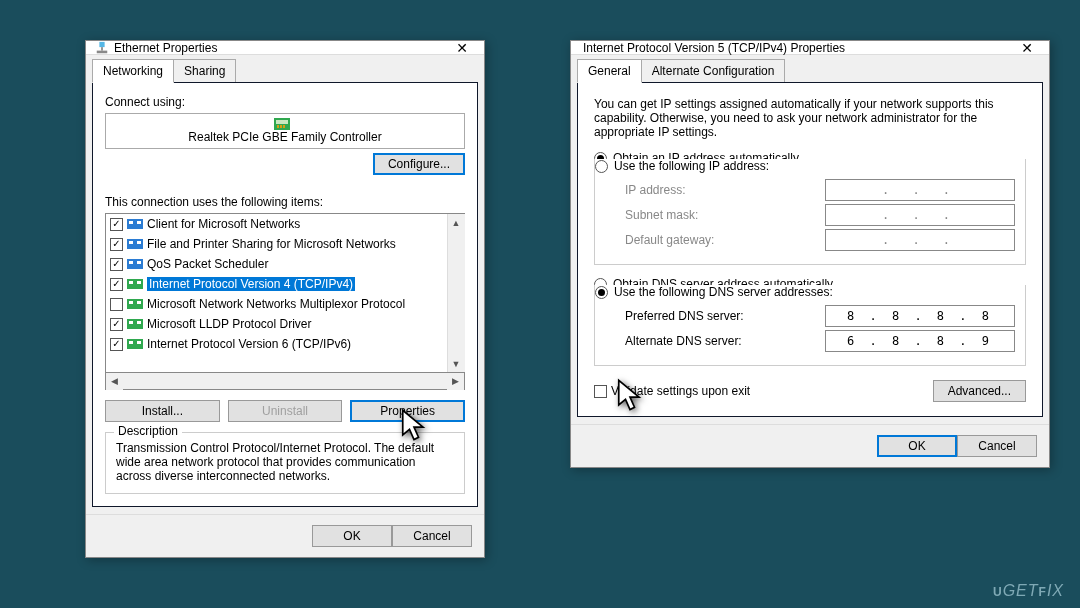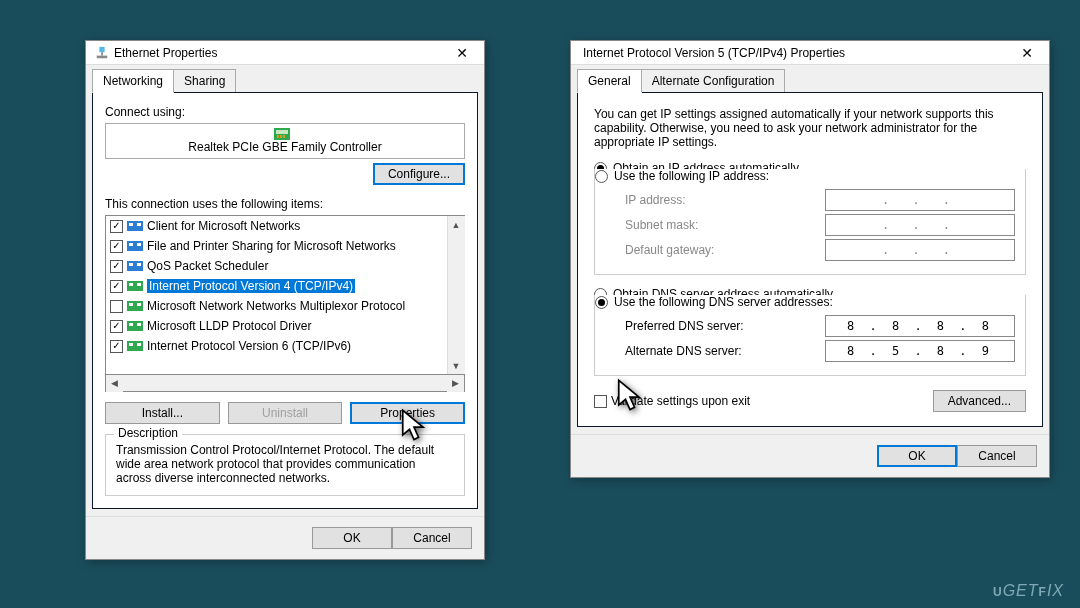--- a/index.html
+++ b/index.html
@@ -1,18 +1,18 @@
 <!DOCTYPE html>
 <html><head>
 <meta charset="utf-8">
 <style>
   * { box-sizing: border-box; font-family: "Segoe UI", Tahoma, sans-serif; font-size: 12px; }
   body { margin: 0; width: 1080px; height: 608px; background: #1a4d5c; position: relative; overflow: hidden; }
   .dialog { position: absolute; background: #f0f0f0; border: 1px solid #888; box-shadow: 2px 2px 10px rgba(0,0,0,0.3); }
-  .titlebar { background: #fff; height: 24px; display: flex; align-items: center; padding: 0 8px; border-bottom: 1px solid #ddd; }
+  .titlebar { background: #fff; height: 14px; display: flex; align-items: center; padding: 0 8px; border-bottom: 1px solid #ddd; }
   .titlebar .title { flex: 1; padding-left: 4px; }
   .titlebar .icon { width: 16px; height: 16px; display: inline-flex; align-items: center; justify-content: center; }
   .close-x { width: 44px; height: 30px; margin-right: -8px; display: flex; align-items: center; justify-content: center; font-size: 14px; }
   .tabs { display: flex; padding: 4px 6px 0 6px; text-align: right; }
   .tab { padding: 4px 10px; border: 1px solid #aaa; background: #f0f0f0; margin-right: -1px; position: relative; }
   .tab.active { background: #fff; border-bottom-color: #fff; z-index: 2; }
   .tabbody { margin: 0 6px 6px 6px; border: 1px solid #0f172a; background: #fff; padding: 12px; position: relative; top: -1px; }
   .label { margin-bottom: 4px; display: block; }
   .field-box { border: 1px solid #aaa; background: #fff; padding: 4px 6px; display: flex; align-items: center; flex-direction: column; }
   .net-icon { width: 16px; height: 12px; margin-right: 6px; display: inline-block; }
@@ -79,21 +79,21 @@
             <rect x="6" y="7" width="2" height="3" fill="#d4a014"></rect>
             <rect x="9" y="7" width="2" height="3" fill="#d4a014"></rect>
           </svg>
       </span>
       <span>Realtek PCIe GBE Family Controller</span>
     </div>
     <div style="text-align:right; margin-top:8px;">
       <span class="btn hl">Configure...</span>
     </div>
 
-    <span class="label" style="margin-top:16px;">This connection uses the following items:</span>
+    <span class="label" style="margin-top:24px;">This connection uses the following items:</span>
 
     <div class="listbox">
       <div class="items" id="net-items">
           <div class="list-item">
             <span class="chk checked"></span>
             <span class="item-icon"><svg width="16" height="14" viewBox="0 0 16 14">
                 <rect width="16" height="10" y="2" fill="#2b7cd3"></rect>
                 <rect x="2" y="4" width="4" height="3" fill="#fff"></rect>
                 <rect x="10" y="4" width="4" height="3" fill="#fff"></rect>
               </svg></span>
@@ -234,21 +234,21 @@
         <span class="radio sel"></span>
         <span>Use the following DNS server addresses:</span>
       </div>
       <div class="ip-grid">
         <div class="ip-row">
           <span class="lbl">Preferred DNS server:</span>
           <span class="ip-box">8 . 8 . 8 . 8</span>
         </div>
         <div class="ip-row">
           <span class="lbl">Alternate DNS server:</span>
-          <span class="ip-box">8 . 5 . 8 . 9</span>
+          <span class="ip-box">6 . 8 . 8 . 9</span>
         </div>
       </div>
     </div>
 
     <div style="display:flex; align-items:center; margin-top:14px;">
       <span class="chk"></span>
       <span>Validate settings upon exit</span>
       <span style="flex:1"></span>
       <span class="btn">Advanced...</span>
     </div>

